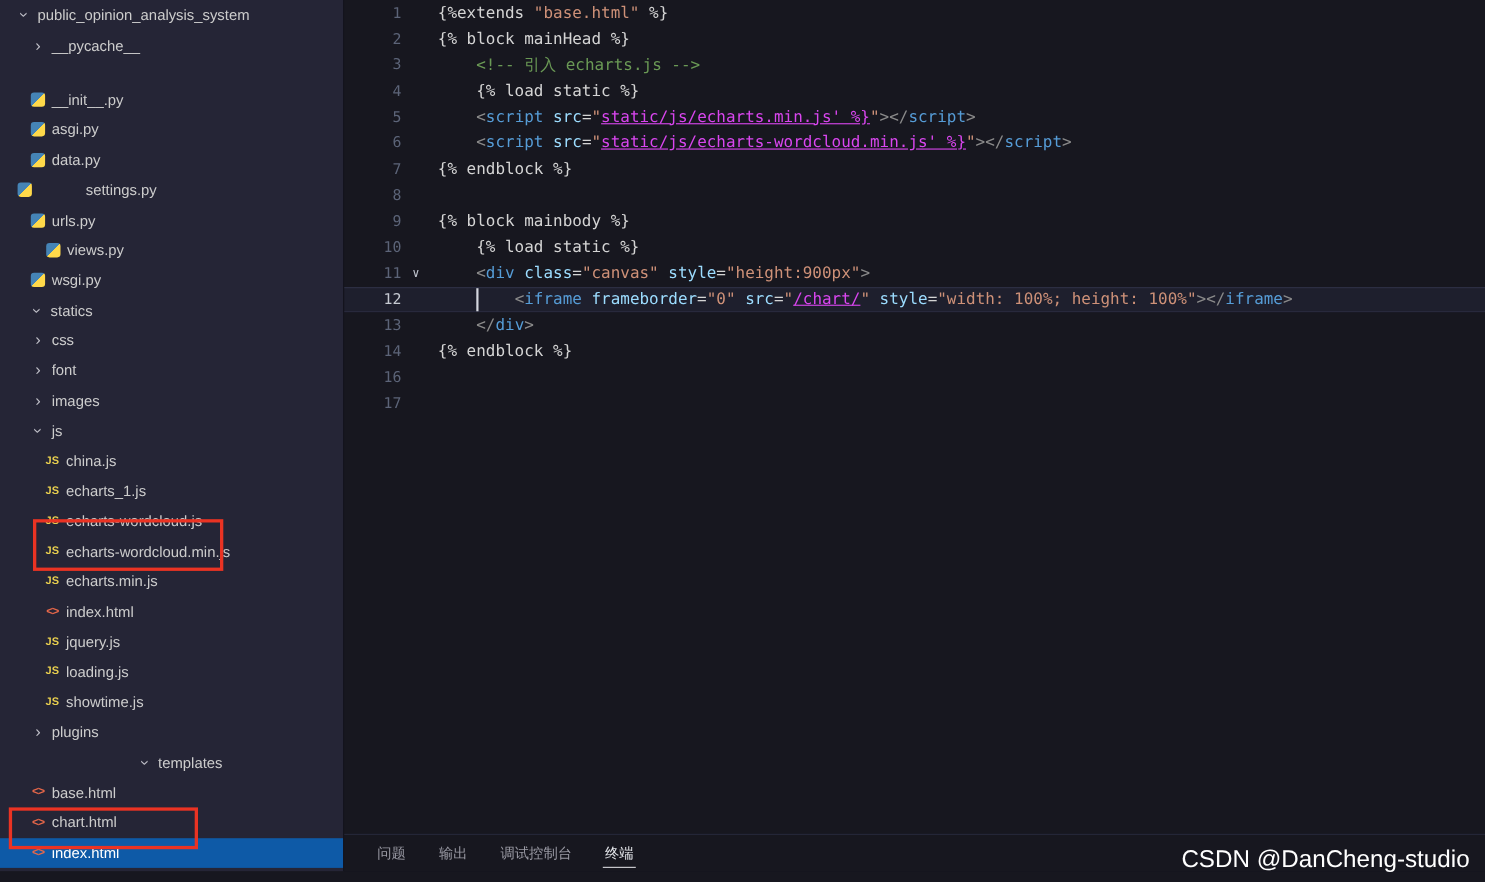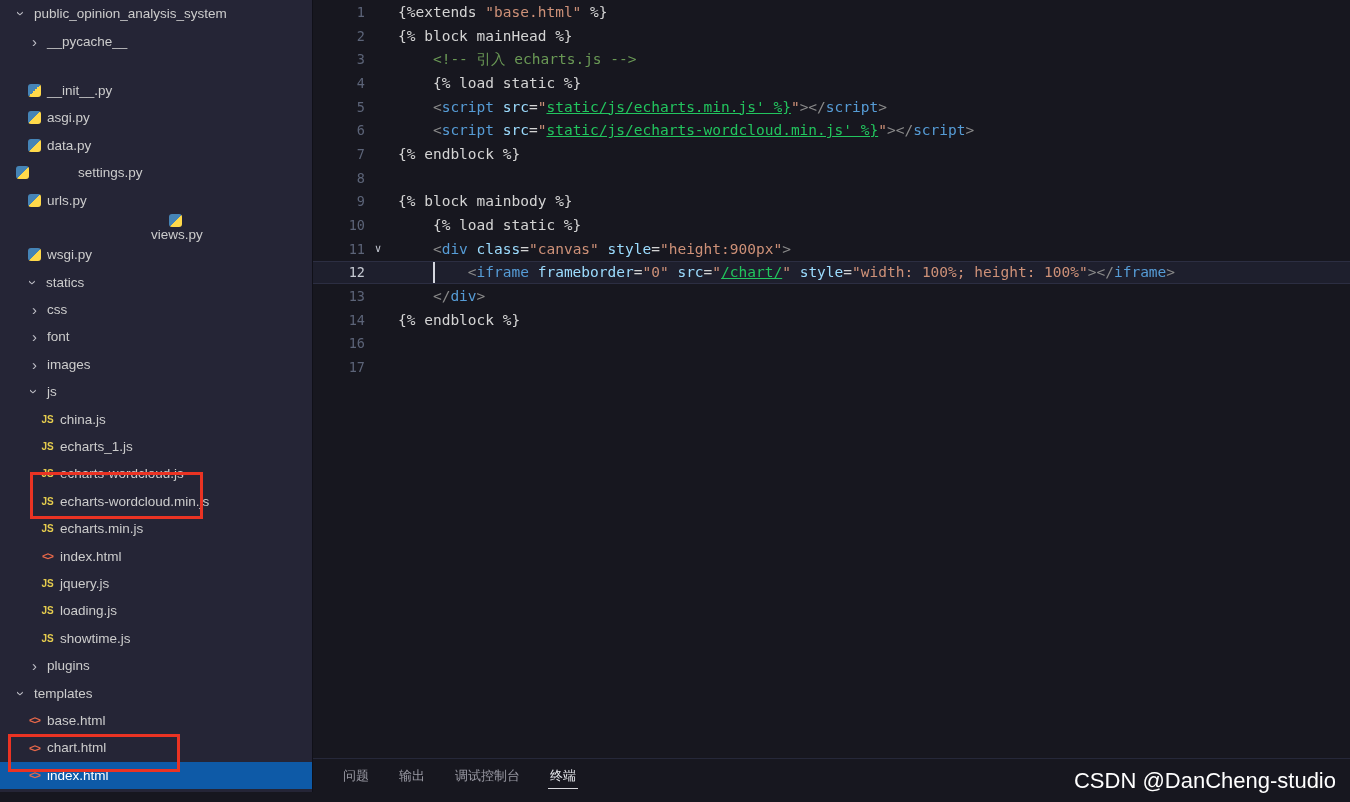--- a/index.html
+++ b/index.html
@@ -60,21 +60,21 @@
     background:#1e1f2d;
     box-shadow: inset 0 1px 0 #2c2e42, inset 0 -1px 0 #2c2e42;
   }
   .code-line.active .gutter { color:#c6cad2; }
   .guide {
     position:absolute; left:120px; top:1px; bottom:1px; width:2px;
     background:#d4d6de;
   }
   .pl{color:#d4d4d4} .pn{color:#8a8a8a} .tg{color:#569cd6}
   .at{color:#9cdcfe} .st{color:#ce9178}
-  .stu{color:#22c55e;text-decoration:underline}
+  .stu{color:#d946ef;text-decoration:underline}
   .cm{color:#6a9955}
 
   
   #panel {
     position:absolute; left:0; right:0; bottom:0; height:34px;
     display:flex; align-items:center; gap:26px; padding-left:28px;
     border-top:1px solid #26283a; background:#17171f;
   }
   .panel-tab { color:#9a9aa4; font-size:13px; cursor:pointer; padding:4px 2px; }
   .panel-tab.active {
@@ -124,21 +124,21 @@
             <i class="ic-py"></i>
           </span>
           <span class="label">settings.py</span>
         </div>
         <div class="tree-row" style="padding-left: 25px;">
           <span class="slot">
             <i class="ic-py"></i>
           </span>
           <span class="label">urls.py</span>
         </div>
-        <div class="tree-row" style="padding-left: 39px; flex-direction: column;">
+        <div class="tree-row" style="padding-left: 39px;">
           <span class="slot">
             <i class="ic-py"></i>
           </span>
           <span class="label">views.py</span>
         </div>
         <div class="tree-row" style="padding-left: 25px;">
           <span class="slot">
             <i class="ic-py"></i>
           </span>
           <span class="label">wsgi.py</span>
@@ -196,21 +196,21 @@
           <span class="label">loading.js</span>
         </div>
         <div class="tree-row" style="padding-left: 38px;">
           <span class="slot ic-js">JS</span>
           <span class="label">showtime.js</span>
         </div>
         <div class="tree-row" style="padding-left: 25px;">
           <span class="slot twisty">›</span>
           <span class="label">plugins</span>
         </div>
-        <div class="tree-row" style="padding-left: 12px;">
+        <div class="tree-row" style="padding-left: 12px; justify-content: center;">
           <span class="slot twisty open">›</span>
           <span class="label">templates</span>
         </div>
         <div class="tree-row" style="padding-left: 25px;">
           <span class="slot ic-html">&lt;&gt;</span>
           <span class="label">base.html</span>
         </div>
         <div class="tree-row" style="padding-left: 25px;">
           <span class="slot ic-html">&lt;&gt;</span>
           <span class="label">chart.html</span>

